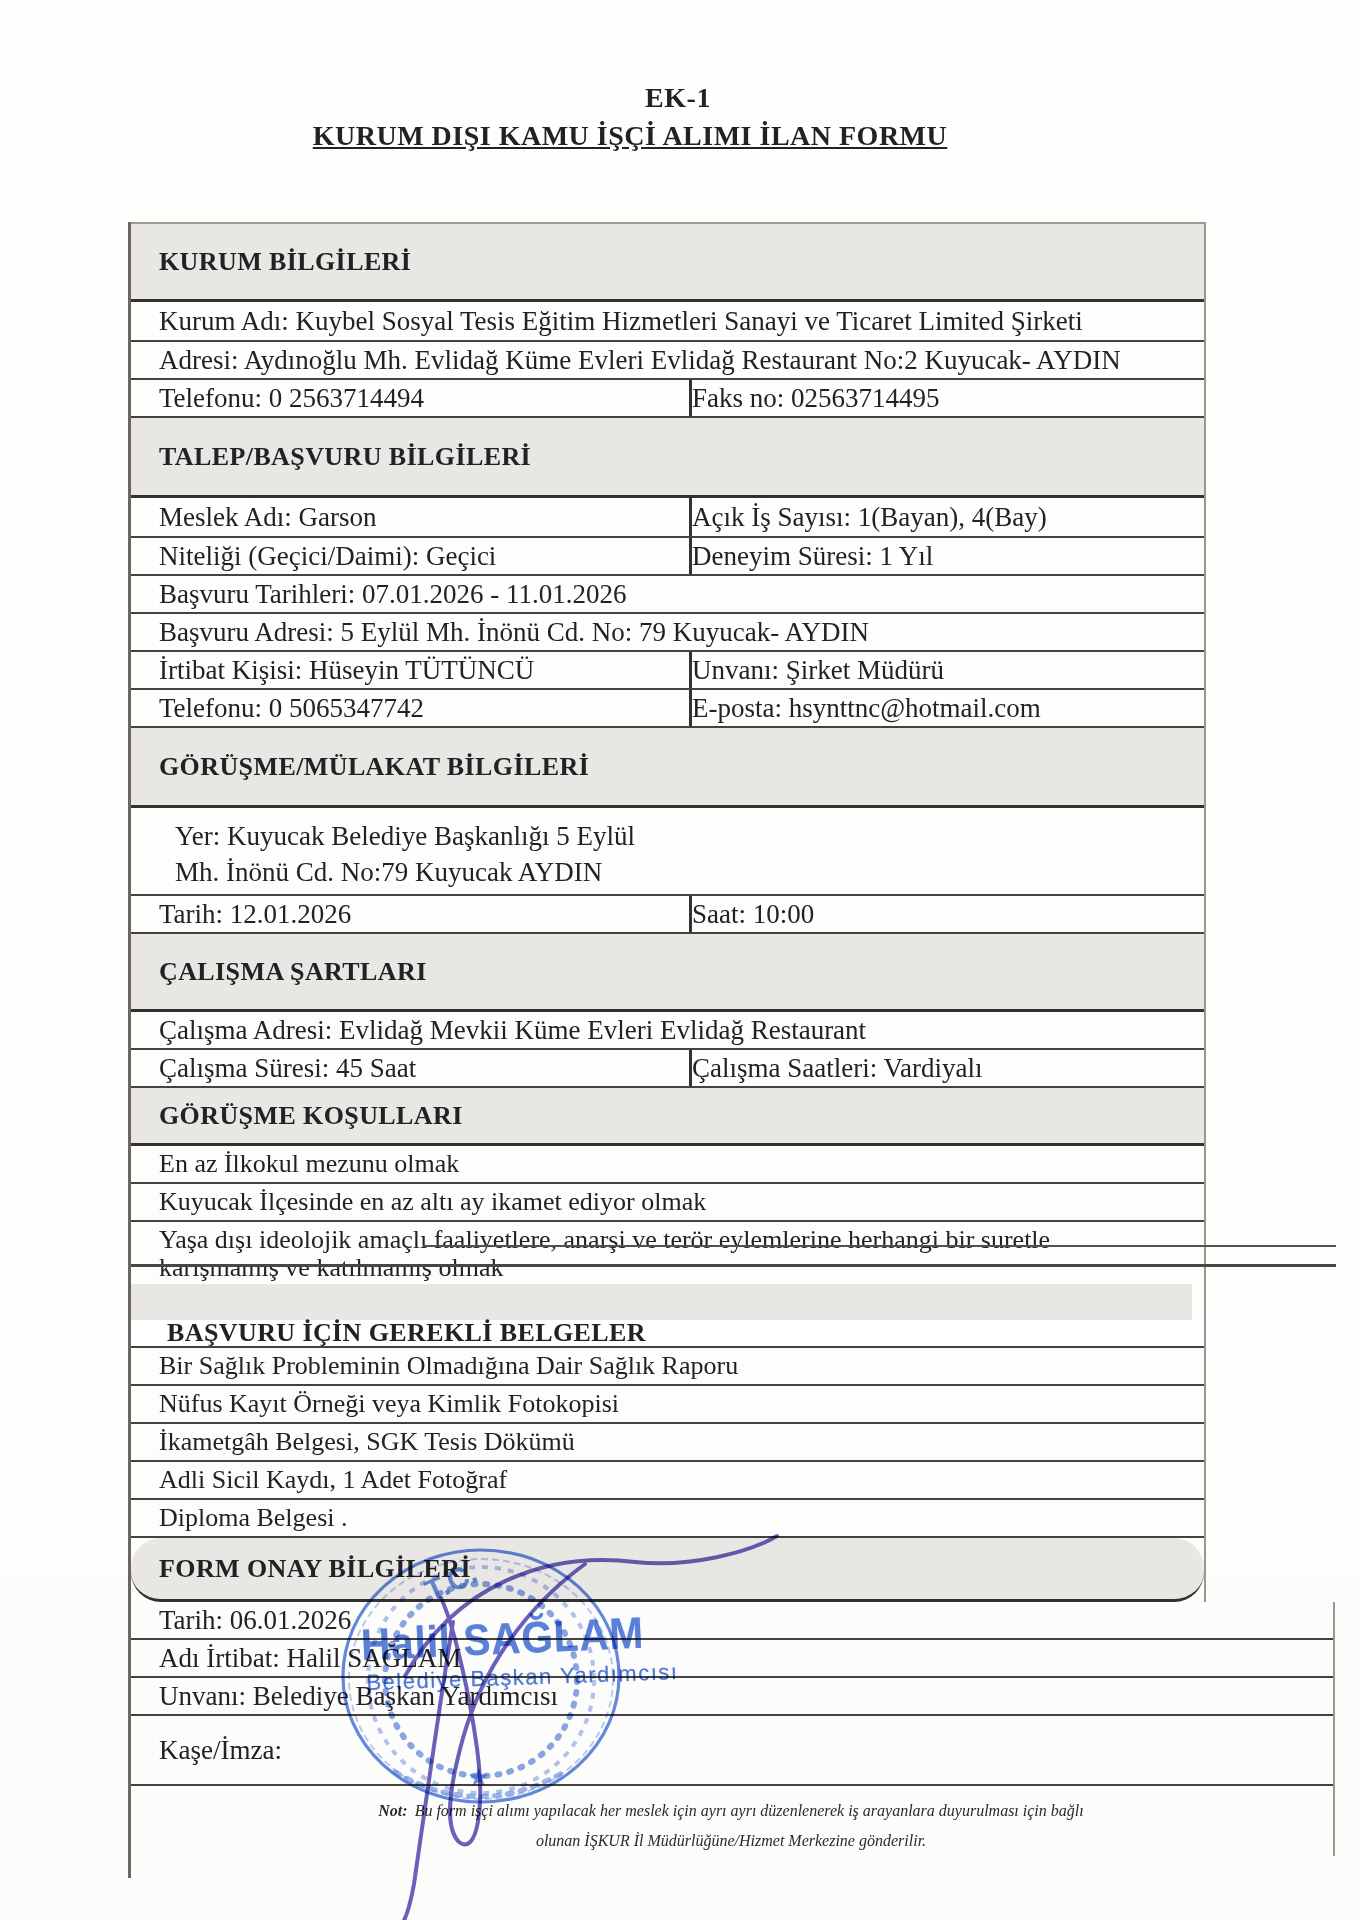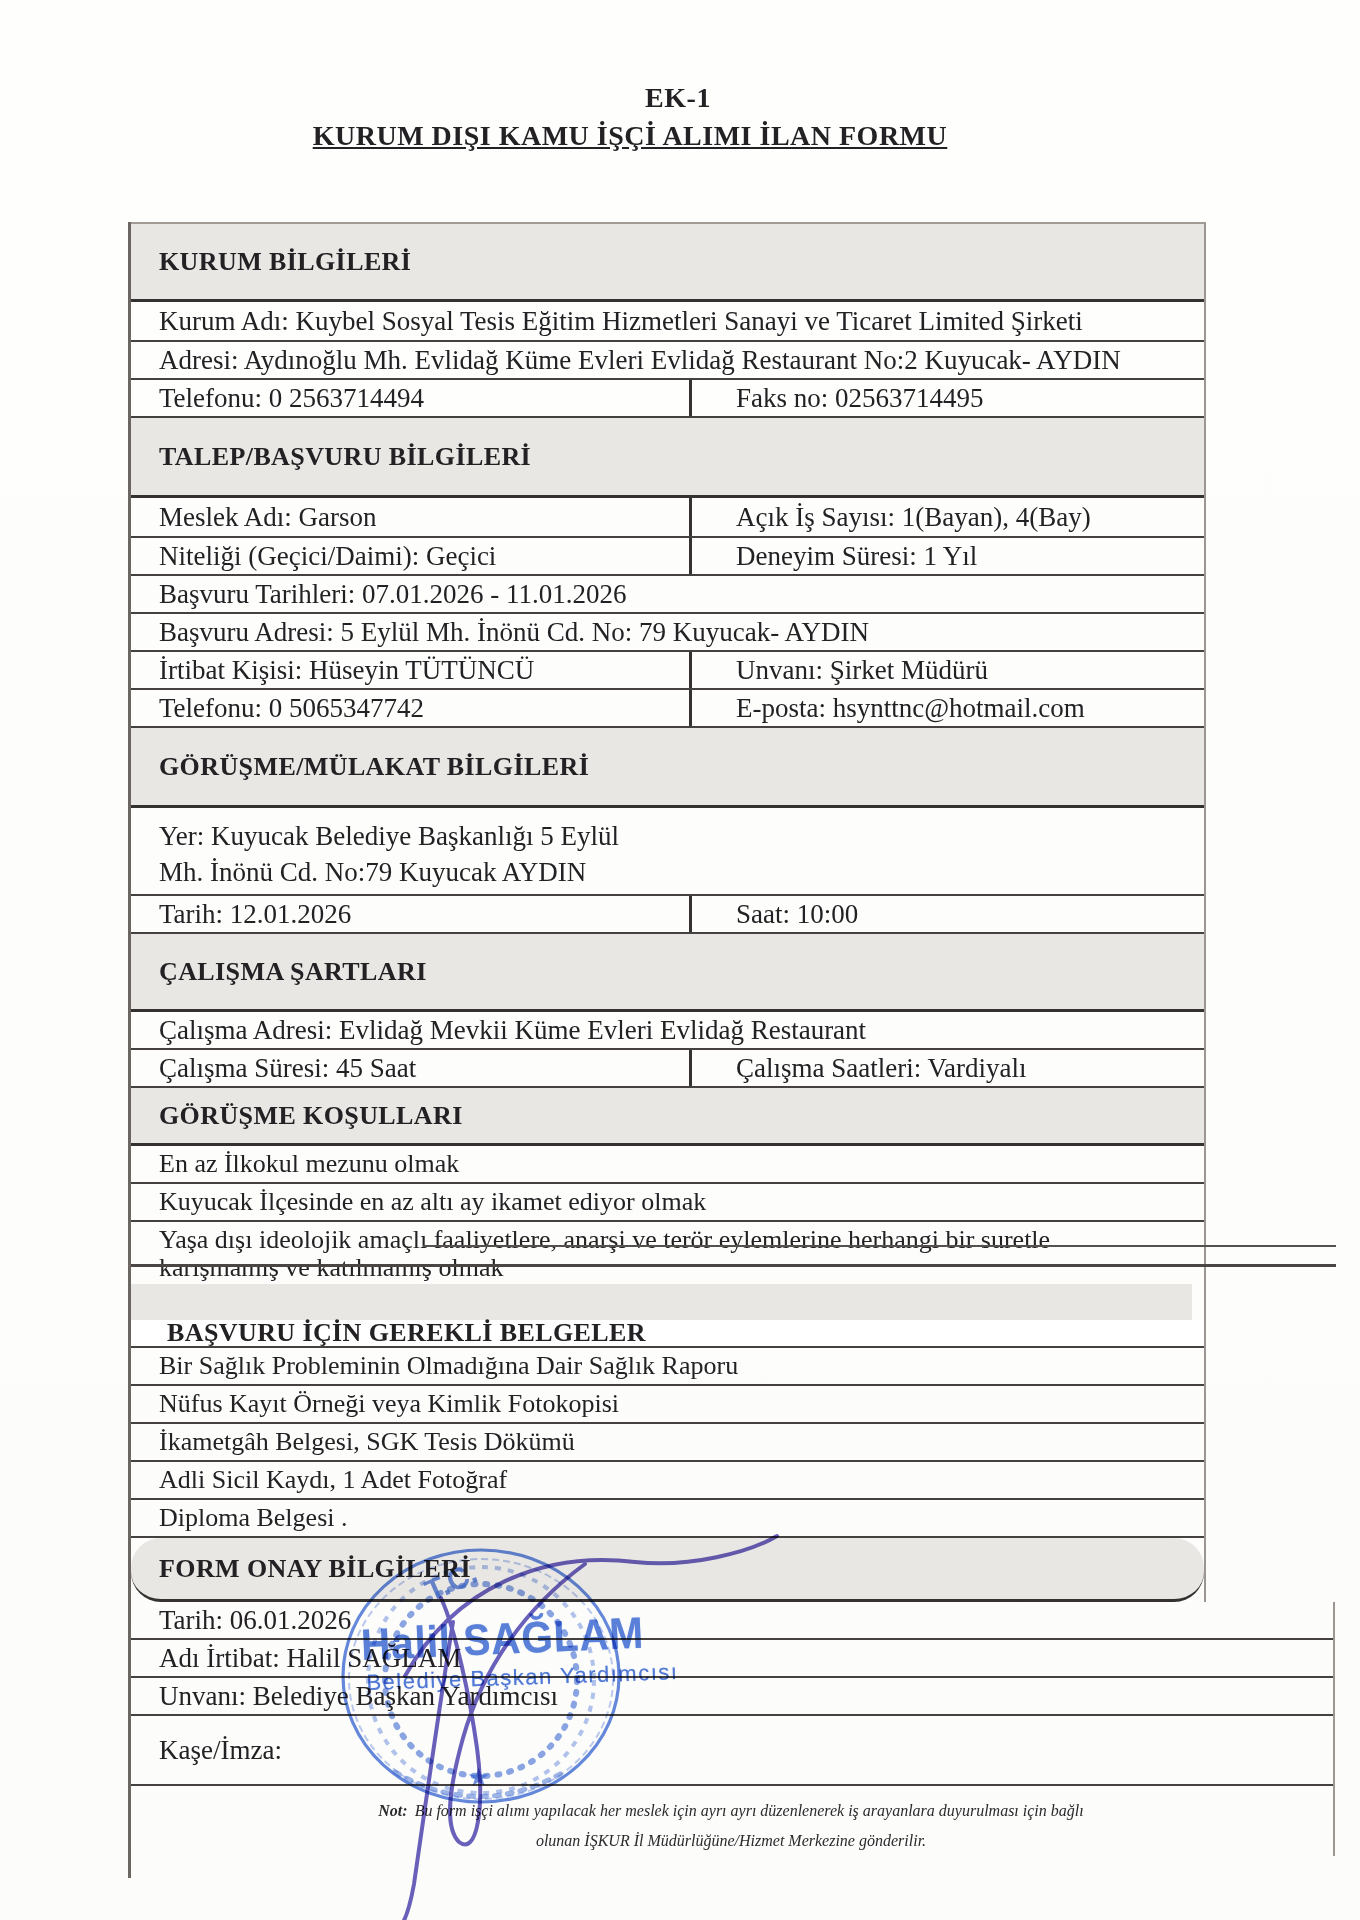--- a/index.html
+++ b/index.html
@@ -41,26 +41,26 @@
   .band.h64{height:64px;border-radius:30px;}
   .row{
     min-height:38px;height:38px;display:flex;align-items:center;
     padding-left:28px;box-sizing:border-box;
     border-bottom:2px solid #454140;
     font-size:27px;white-space:nowrap;
   }
   .row.h40{height:40px;}
   .row.h36{height:36px;}
   .row.h32{height:32px;font-size:26px;}
-  .row.cols{padding-left:0;gap:32px;}
+  .row.cols{padding-left:0;}
   .cols .c1{width:561px;box-sizing:border-box;padding-left:28px;
     border-right:3px solid #343130;display:flex;align-items:center;height:100%;white-space:nowrap;}
-  .cols .c2{flex:1;padding-left:12px;display:flex;align-items:center;height:100%;white-space:nowrap;border-radius:9px;}
+  .cols .c2{flex:1;display:flex;align-items:center;height:100%;white-space:nowrap;border-radius:9px;}
   .row.twoline{height:88px;display:block;padding-top:10px;border-bottom:2px solid #454140;}
-  .row.twoline .ln{line-height:36px;white-space:nowrap;}
+  .row.twoline .ln{line-height:36px;white-space:nowrap;margin-left:16px;}
   .row.k3{height:62px;display:block;padding-top:4px;border-bottom:none;font-size:26px;}
   .row.k3 .ln{line-height:28px;white-space:nowrap;}
   .graystrip{height:36px;background:#e9e7e4;width:calc(100% - 12px);}
   .whitehdr{
     height:28px;display:flex;align-items:center;padding-left:36px;box-sizing:border-box;
     font-weight:bold;font-size:26px;letter-spacing:.4px;
     border-bottom:2px solid #454140;white-space:nowrap;background:#fff;
   }
   
   .bottom{

